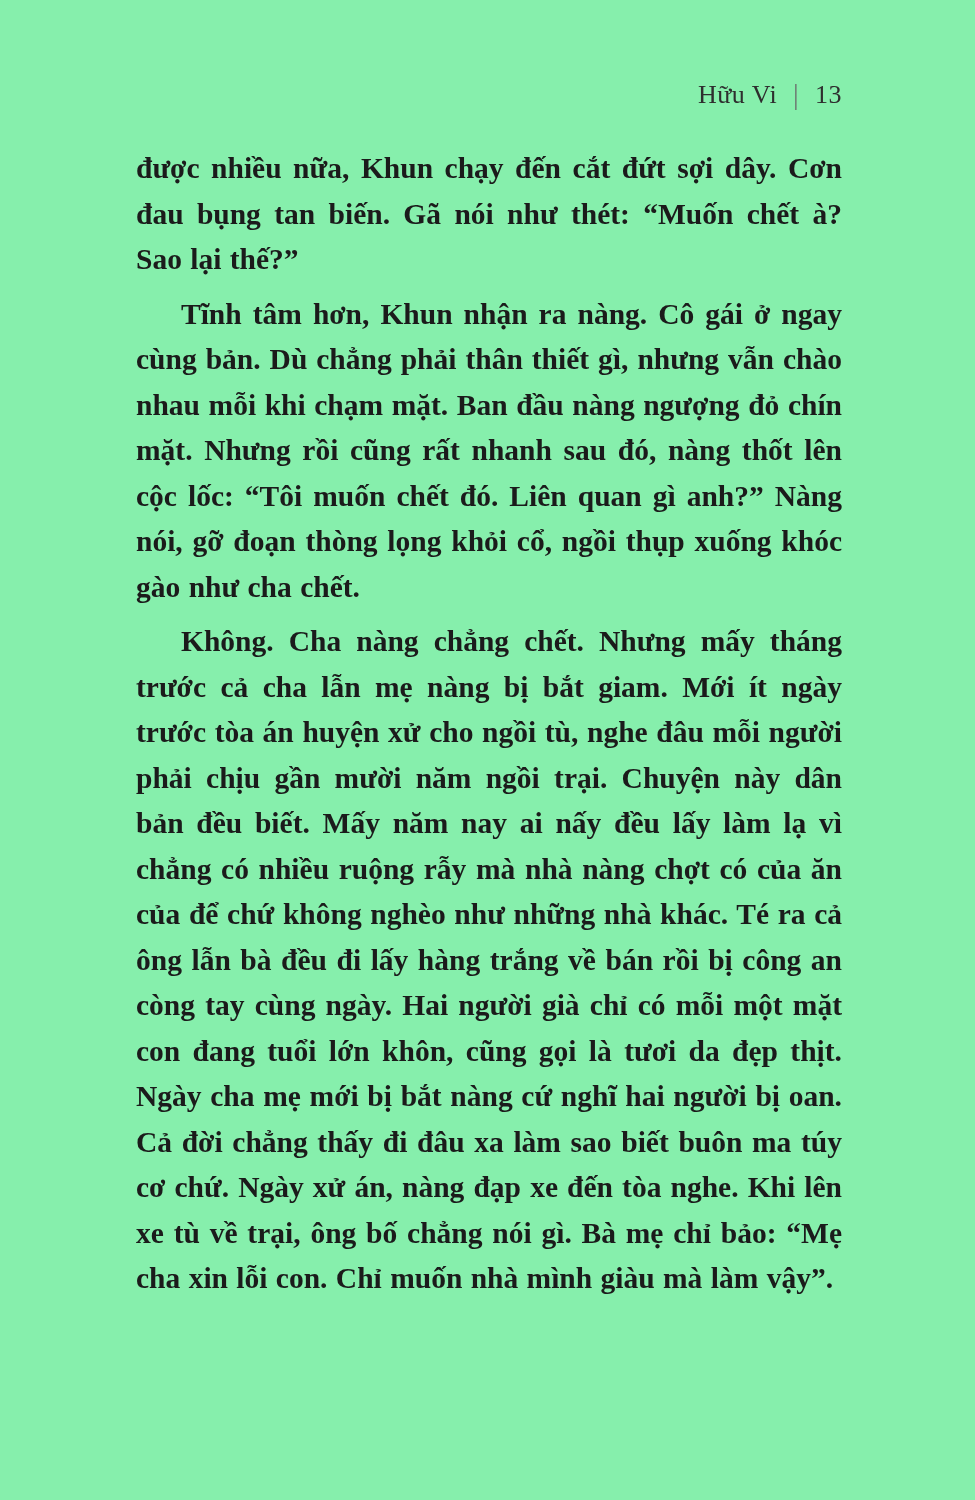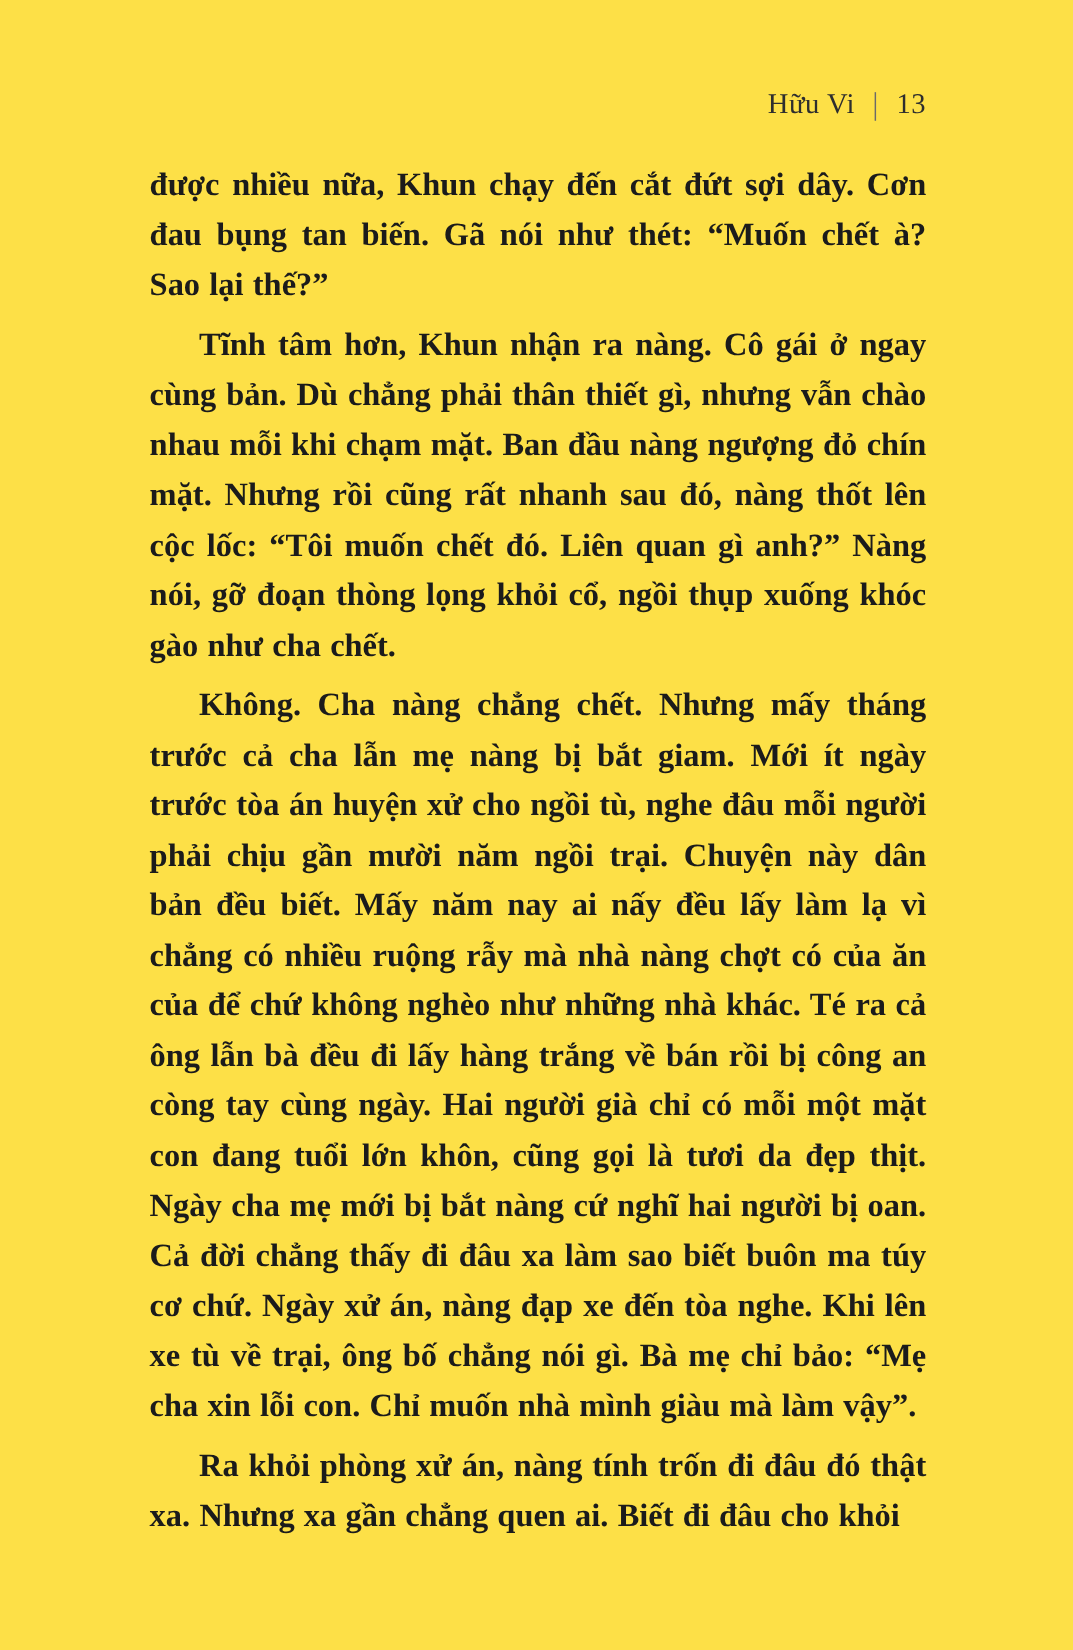--- a/index.html
+++ b/index.html
@@ -12,21 +12,21 @@
     height: 1500px;
     overflow: hidden;
     font-family: "Liberation Serif", "DejaVu Serif", serif;
     color: #1b1b1b;
   }
   .page {
     box-sizing: border-box;
     width: 975px;
     height: 1500px;
     padding: 80px 133px 0 136px;
-    background: #fde047;
+    background: #86efac;
   }
   .running-head {
     text-align: right;
     font-size: 26px;
     line-height: 30px;
     color: #2e2e2e;
     margin-bottom: 36px;
     letter-spacing: 0.5px;
   }
   .running-head .sep {
@@ -59,16 +59,15 @@
 <div class="page">
 
   <header class="running-head">
     <span class="title">Hữu Vi</span><span class="sep">|</span><span class="pagenum">13</span>
   </header>
 
   <main class="body-text">
     <p class="no-indent">được nhiều nữa, Khun chạy đến cắt đứt sợi dây. Cơn đau bụng tan biến. Gã nói như thét: “Muốn chết à? Sao lại thế?”</p>
     <p>Tĩnh tâm hơn, Khun nhận ra nàng. Cô gái ở ngay cùng bản. Dù chẳng phải thân thiết gì, nhưng vẫn chào nhau mỗi khi chạm mặt. Ban đầu nàng ngượng đỏ chín mặt. Nhưng rồi cũng rất nhanh sau đó, nàng thốt lên cộc lốc: “Tôi muốn chết đó. Liên quan gì anh?” Nàng nói, gỡ đoạn thòng lọng khỏi cổ, ngồi thụp xuống khóc gào như cha chết.</p>
     <p>Không. Cha nàng chẳng chết. Nhưng mấy tháng trước cả cha lẫn mẹ nàng bị bắt giam. Mới ít ngày trước tòa án huyện xử cho ngồi tù, nghe đâu mỗi người phải chịu gần mười năm ngồi trại. Chuyện này dân bản đều biết. Mấy năm nay ai nấy đều lấy làm lạ vì chẳng có nhiều ruộng rẫy mà nhà nàng chợt có của ăn của để chứ không nghèo như những nhà khác. Té ra cả ông lẫn bà đều đi lấy hàng trắng về bán rồi bị công an còng tay cùng ngày. Hai người già chỉ có mỗi một mặt con đang tuổi lớn khôn, cũng gọi là tươi da đẹp thịt. Ngày cha mẹ mới bị bắt nàng cứ nghĩ hai người bị oan. Cả đời chẳng thấy đi đâu xa làm sao biết buôn ma túy cơ chứ. Ngày xử án, nàng đạp xe đến tòa nghe. Khi lên xe tù về trại, ông bố chẳng nói gì. Bà mẹ chỉ bảo: “Mẹ cha xin lỗi con. Chỉ muốn nhà mình giàu mà làm vậy”.</p>
-    <p>Ra khỏi phòng xử án, nàng tính trốn đi đâu đó thật xa. Nhưng xa gần chẳng quen ai. Biết đi đâu cho khỏi</p>
   </main>
 
 </div>
 
 </body></html>

